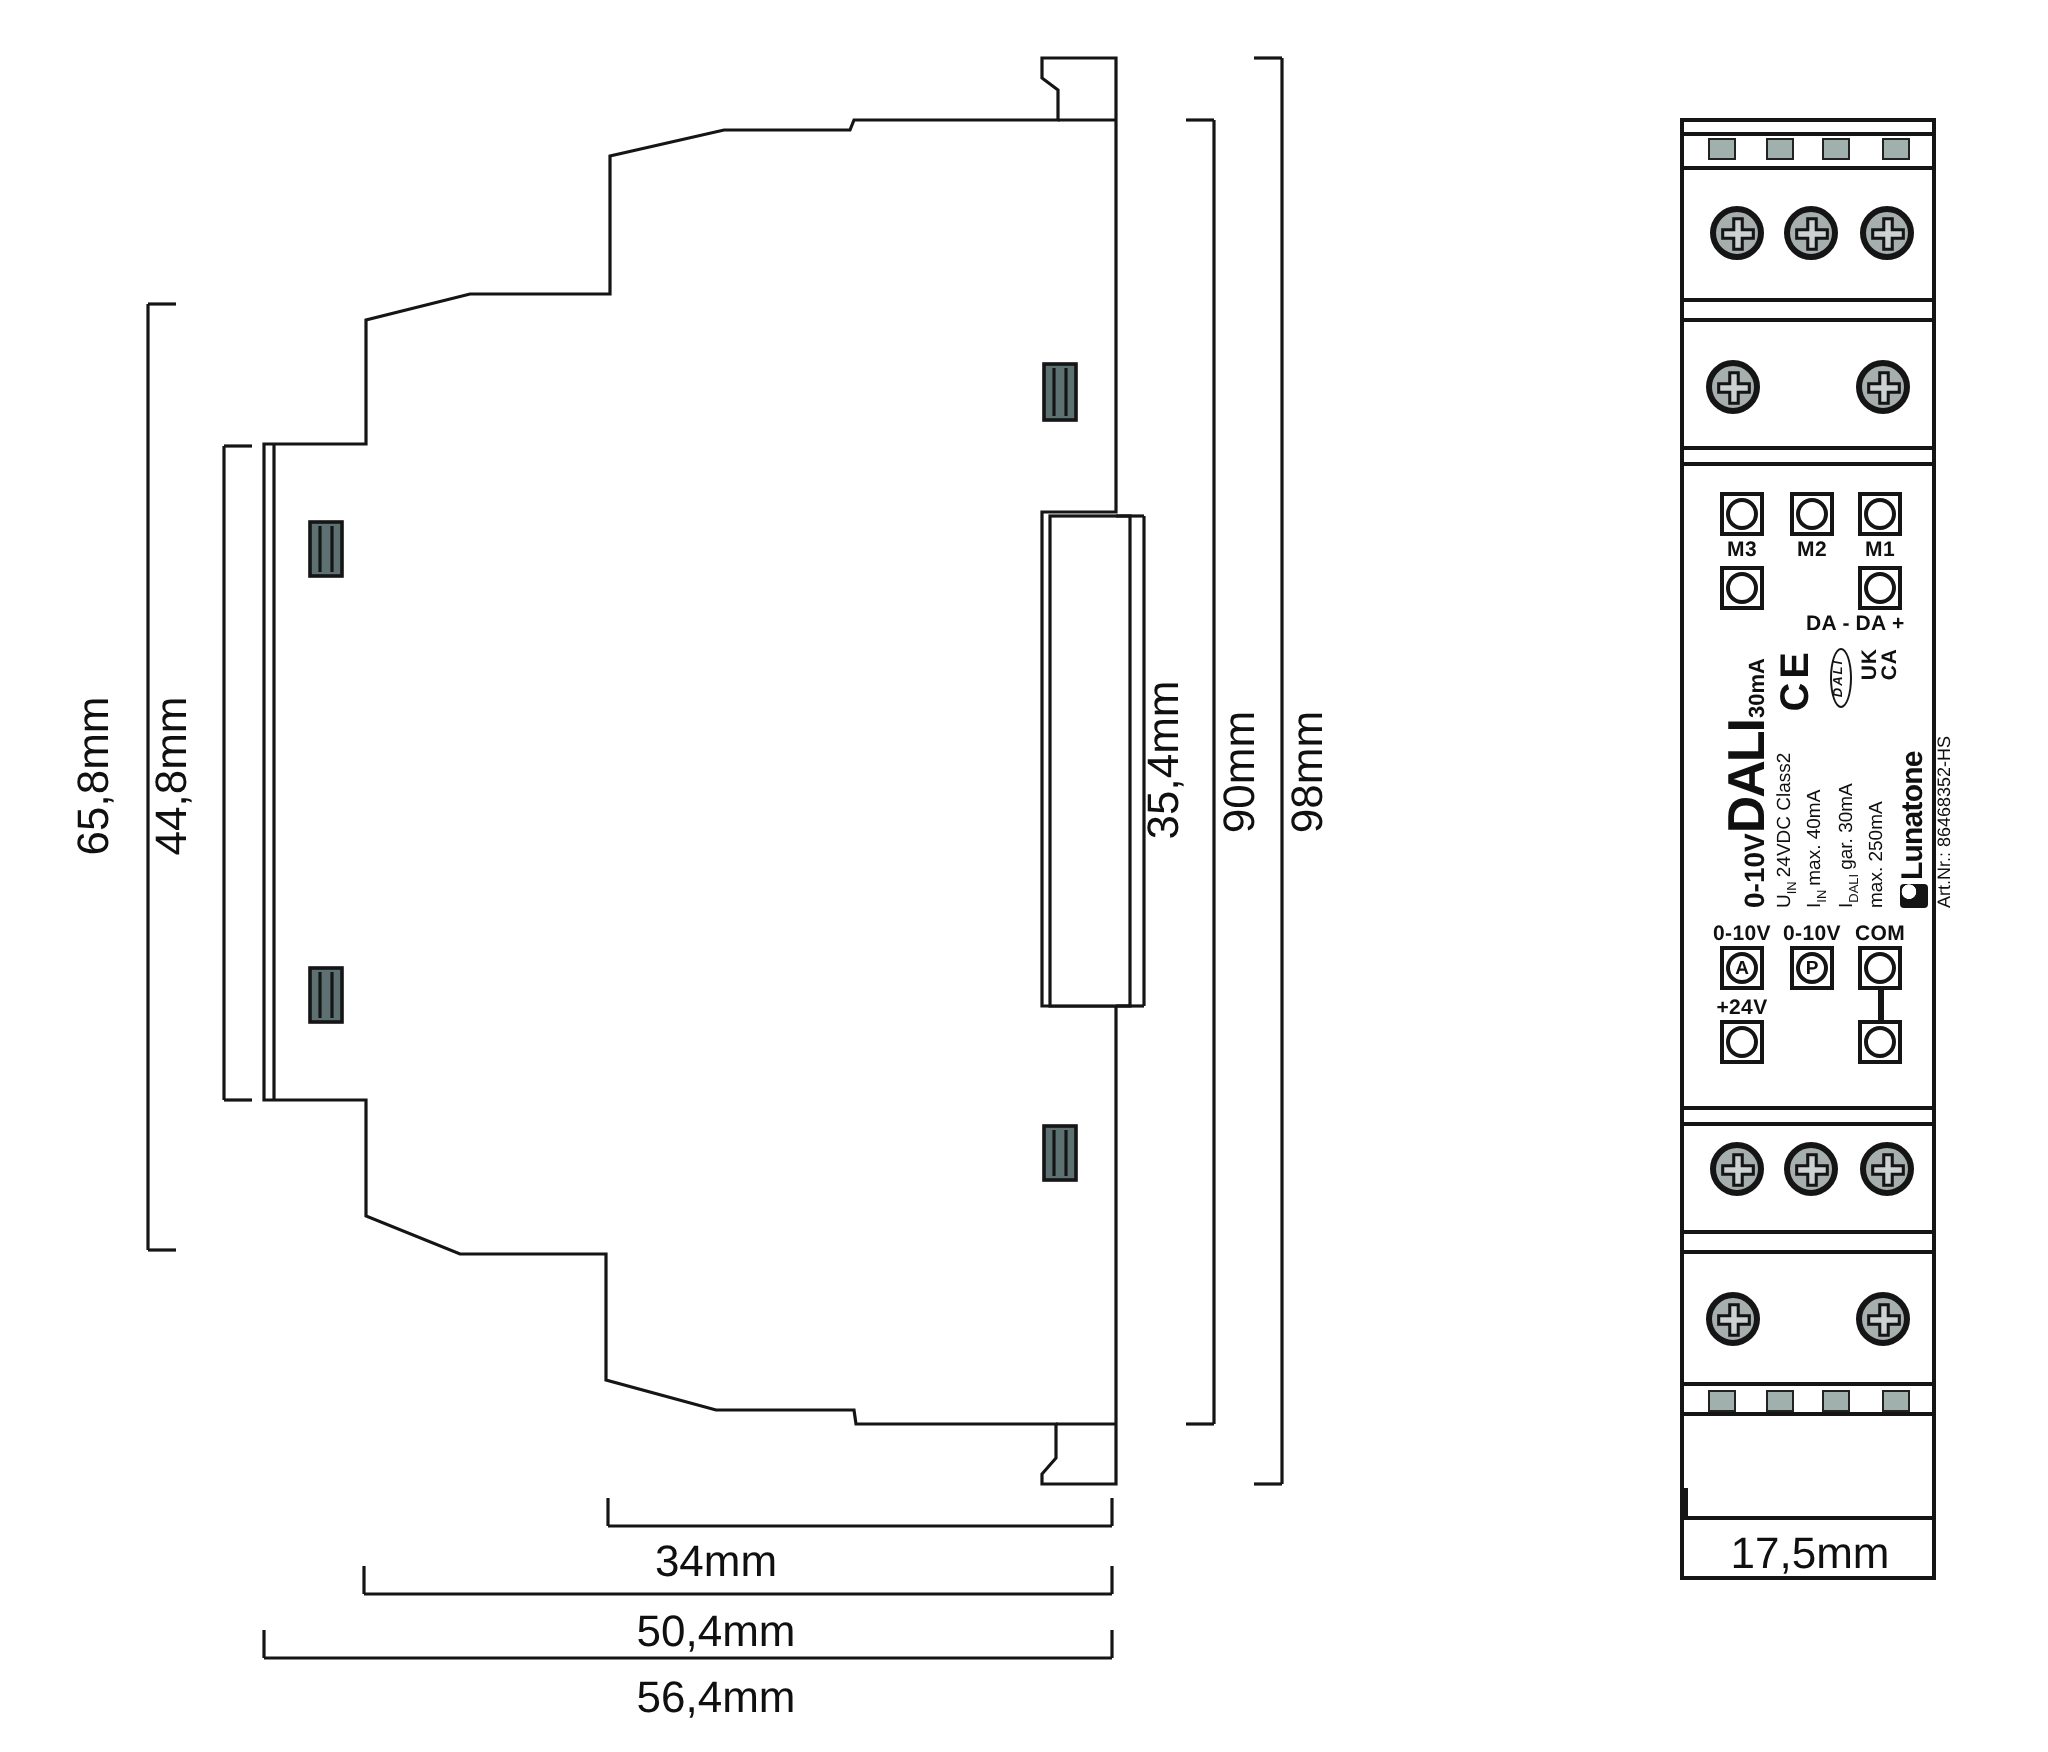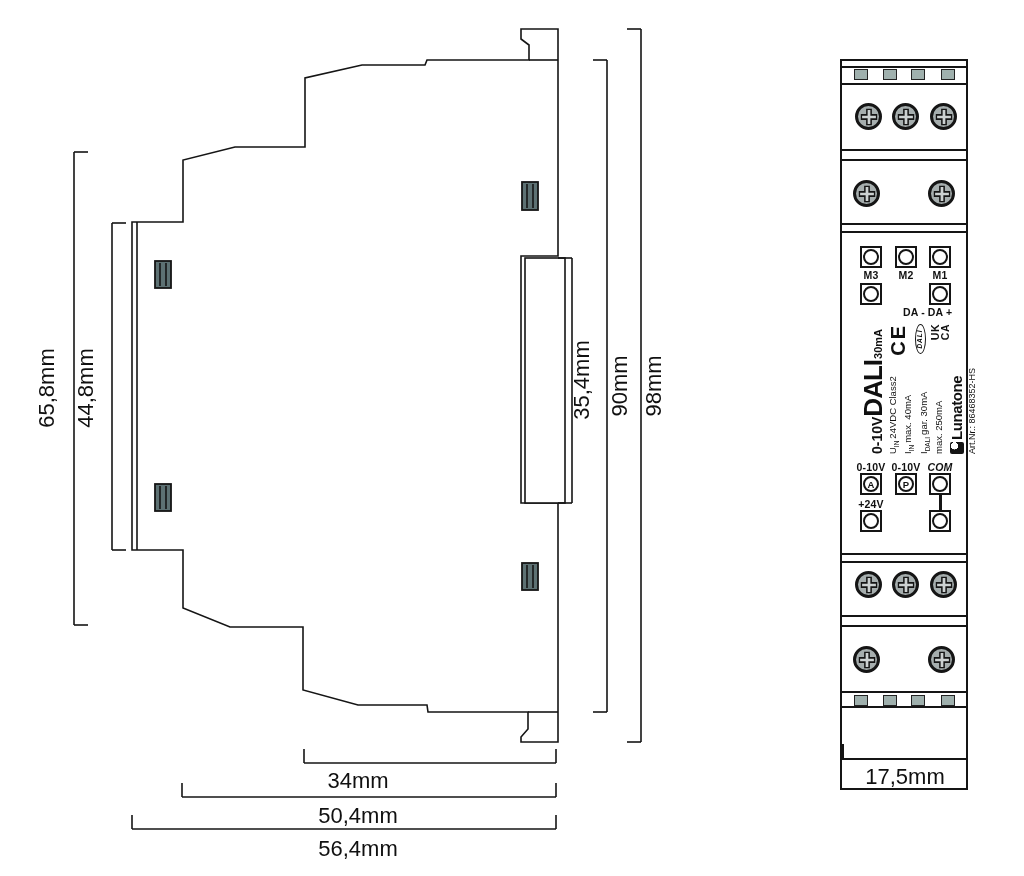--- a/index.html
+++ b/index.html
@@ -223,21 +223,21 @@
           <div class="ukca">
             <div>UK</div>
             <div>CA</div>
           </div>
         </div>
       </div>
     </div>
 
     <div class="tlab" style="left:8px;top:400px;width:42px;">0-10V</div>
     <div class="tlab" style="left:43px;top:400px;width:42px;">0-10V</div>
-    <div class="tlab" style="left:77px;top:400px;width:42px;font-style:italic;">COM</div>
+    <div class="tlab" style="left:77px;top:400px;width:42px;">COM</div>
     <div class="term" style="left:18px;top:412px;">
       <span class="ltr">A</span>
       </div>
     <div class="term" style="left:53px;top:412px;">
       <span class="ltr">P</span>
       </div>
     <div class="term" style="left:87px;top:412px;"></div>
     <div class="tlab" style="left:8px;top:437px;width:42px;text-align:center;">+24V</div>
     <div class="term" style="left:18px;top:449px;"></div>
     <div style="position:absolute;left:96.5px;top:433px;width:3px;height:17px;background:#151515;"></div>

